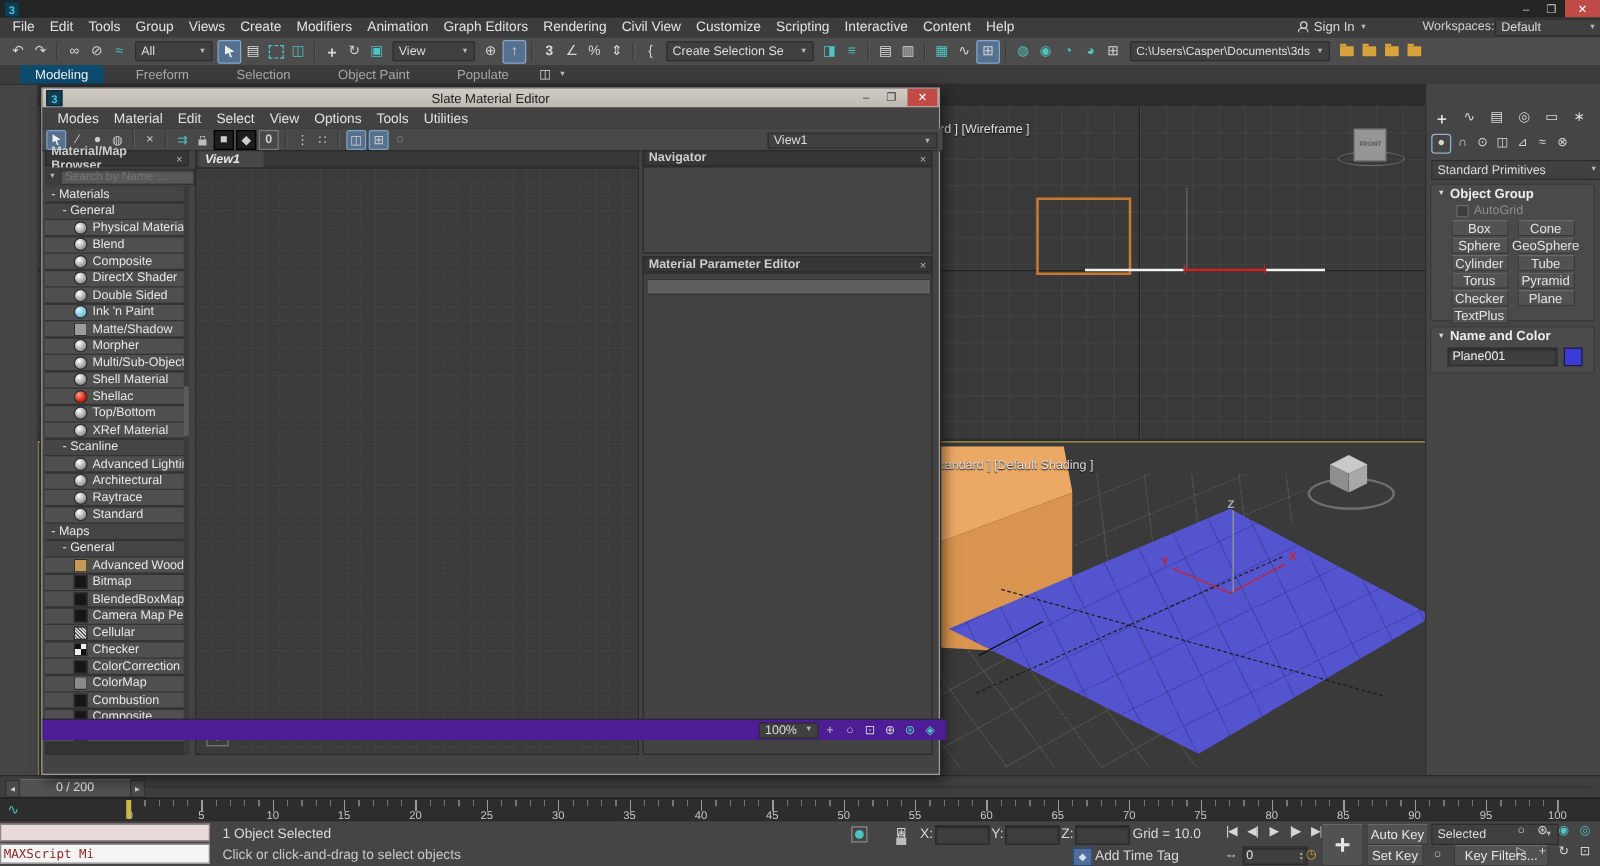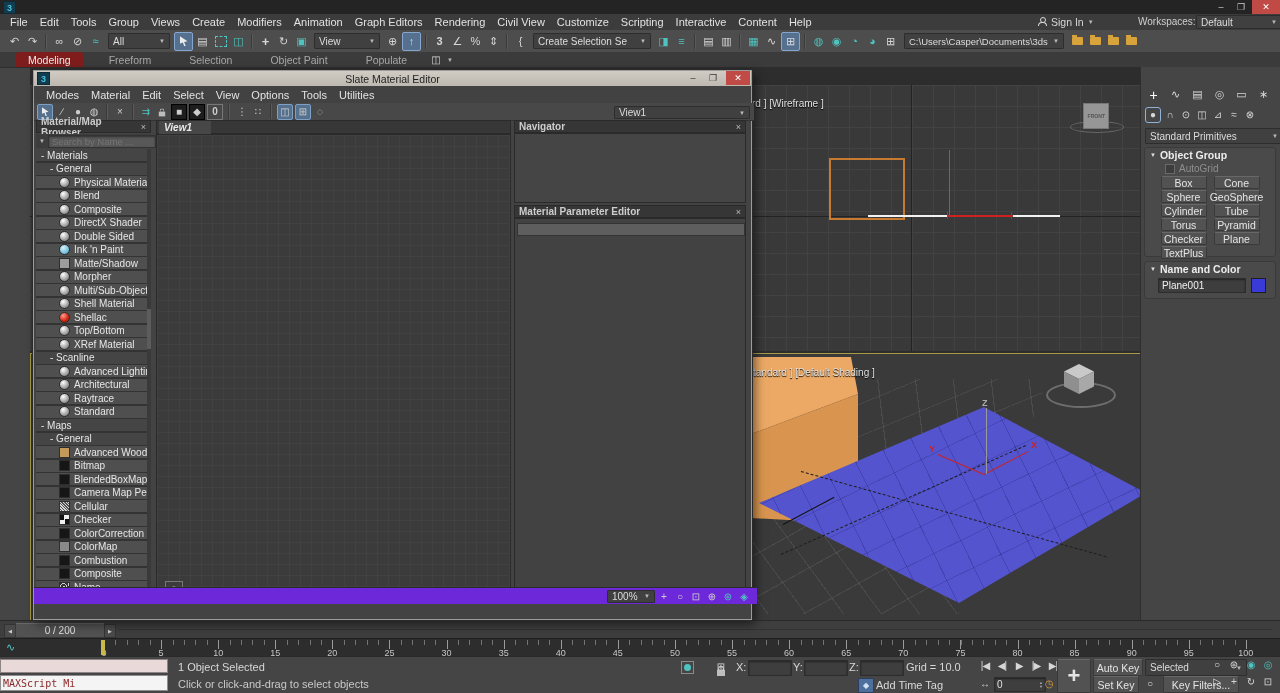--- a/index.html
+++ b/index.html
@@ -36,21 +36,21 @@
   .lockico::before{content:"";position:absolute;top:-4px;left:1px;width:4px;height:4px;border:1px solid #bdbdbd;border-bottom:none;border-radius:3px 3px 0 0;}
   .iso{display:inline-block;width:11px;height:11px;border:1px solid #8a8a8a;position:relative;}
   .iso::after{content:"";position:absolute;inset:2px;background:var(--accent);border-radius:50%;}
   
   #titlebar{left:0;top:0;width:1280px;height:14px;background:#242424;border-bottom:1px solid #111;}
   #menubar{left:0;top:14px;width:1280px;height:16px;background:#3c3c3c;border-bottom:1px solid #2b2b2b;}
   .mitem{padding:0 6px;font-size:11px;color:#e2e2e2;}
   #maintoolbar{left:0;top:30px;width:1280px;height:22px;background:#4d4d4d;border-bottom:1px solid #353535;}
   #ribbonrow{left:0;top:52px;width:1280px;height:15px;background:#3b3b3b;border-bottom:1px solid #2e2e2e;}
   .rtab{padding:1px 12px 0;font-size:10.5px;color:#a8a8a8;height:14px;display:flex;align-items:center;}
-  .rtab.on{background:#7f1d1d;color:#ececec;border-radius:3px 3px 0 0;}
+  .rtab.on{background:#0c4a6e;color:#ececec;border-radius:3px 3px 0 0;}
   
   #leftstrip{left:0;top:67px;width:30px;height:553px;background:#3b3b3b;border-right:1px solid #2c2c2c;overflow:hidden;}
   #viewarea{left:30px;top:67px;width:1110px;height:553px;background:#2d2d2d;overflow:hidden;}
   .vp{position:absolute;left:0;width:1110px;height:266px;background:#3a3a3a;overflow:hidden;}
   #vp-front{top:18px;
     background-image:linear-gradient(#424242 1px,transparent 1px),linear-gradient(90deg,#424242 1px,transparent 1px);
     background-size:21px 21px;background-color:#393939;}
   #vp-persp{top:286px;border:1px solid var(--vborder);}
   .vplabel{position:absolute;top:13px;font-size:10px;color:#e0e0e0;text-shadow:0 1px 1px #000;}
   .gridpatch{position:absolute;opacity:.55;
@@ -90,21 +90,21 @@
   .mi-flat{background:#9c9c9c;}
   .mi-wood{background:#c49a58;}
   .mi-black{background:#161616;}
   .mi-noise{background:repeating-linear-gradient(45deg,#d8d8d8 0 1px,#555 1px 2px);}
   .mi-checker{background:conic-gradient(#eee 25%,#121212 0 50%,#eee 0 75%,#121212 0);}
   .mi-gray{background:#8a8a8a;}
   .mi-dent{background:repeating-radial-gradient(circle at 40% 40%,#cdcdcd 0 1px,#333 1px 2.5px);}
   #slate-view-canvas{background-color:#3b3b3b;
     background-image:linear-gradient(#414141 1px,transparent 1px),linear-gradient(90deg,#414141 1px,transparent 1px);
     background-size:11px 11px;}
-  #slate-status{left:0;top:516px;width:717px;height:16px;background:#6d28d9;border-top:1px solid #2b2b2b;align-items:center;}
+  #slate-status{left:0;top:504px;width:717px;height:16px;background:#4c1d95;border-top:1px solid #2b2b2b;align-items:center;}
   
   #cmdpanel{left:1140px;top:67px;width:140px;height:553px;background:#454545;border-left:1px solid #2e2e2e;}
   .roll{position:absolute;background:#4a4a4a;border:1px solid #3a3a3a;border-radius:3px;box-sizing:border-box;}
   .rollh{display:flex;align-items:center;height:14px;font-size:10.5px;font-weight:bold;color:#ececec;padding:0 5px;gap:4px;}
   .objgrid{display:grid;grid-template-columns:46px 46px;gap:1px 7px;justify-content:center;}
   .objgrid .btn{height:13px;}
   
   #timeslider{left:0;top:620px;width:1280px;height:18px;background:#3e3e3e;border-top:1px solid #2a2a2a;}
   #ruler{left:0;top:638px;width:1280px;height:18px;background:#2d2d2d;border-top:1px solid #1f1f1f;}
   #ruler::before{content:"";position:absolute;left:104px;top:1px;width:1143px;height:5px;

